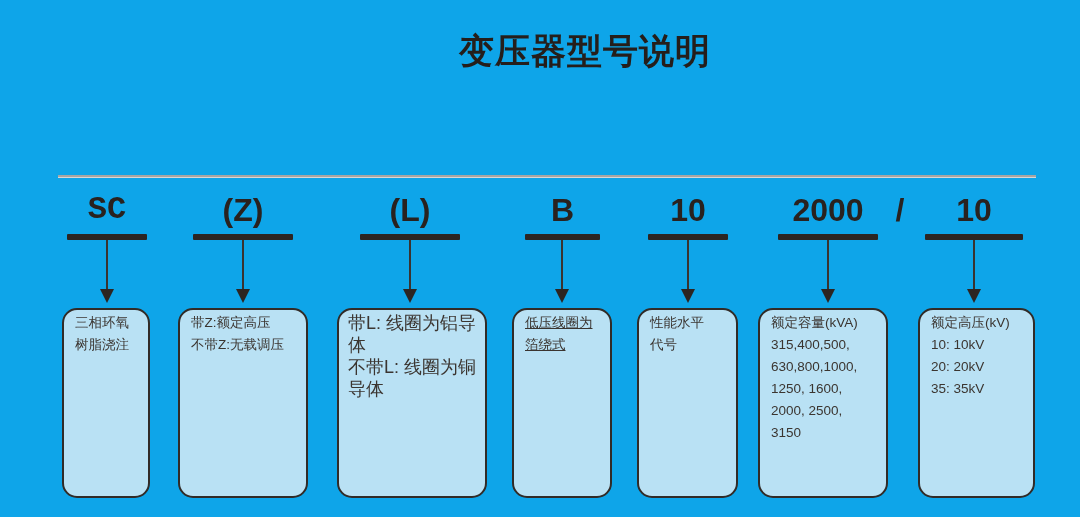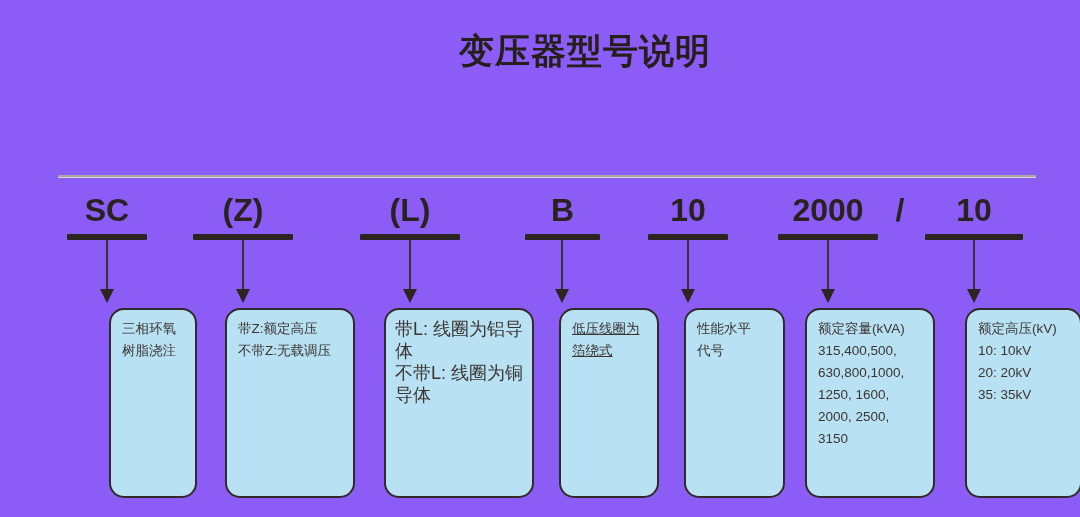--- a/index.html
+++ b/index.html
@@ -1,20 +1,20 @@
 <!DOCTYPE html>
 <html><head>
 <meta charset="utf-8">
 <style>
   html, body { margin: 0; padding: 0; background: #ffffff; }
   #canvas {
     position: relative;
     width: 1080px;
     height: 517px;
-    background: #8b5cf6;
+    background: #0ea5e9;
     overflow: hidden;
     font-family: "Liberation Sans", "DejaVu Sans", sans-serif;
   }
   .title {
     position: absolute;
     top: 28px;
     left: 458px;
     width: 254px;
     font-size: 35px;
     font-weight: bold;
@@ -79,41 +79,40 @@
     border-top: 14px solid #2c2522;
   }
   .desc-box {
     position: absolute;
     top: 308px;
     height: 190px;
     box-sizing: border-box;
     background: #b9e1f4;
     border: 2.5px solid #312b27;
     border-radius: 15px;
-    padding: 8px 8px 0 11px;
+    padding: 2px 8px 0 11px;
     font-size: 13.5px;
     line-height: 22px;
     color: #3b3530;
     white-space: pre-line;
     overflow: hidden;
-    margin-left: 47px;
   }
   .desc-box.tight { font-size: 18px; padding-left: 9px; padding-right: 4px; }
 </style>
 </head>
 <body>
 
 <div id="canvas">
 
   <div class="title">变压器型号说明</div>
 
   <div class="top-rule"></div>
 
   <div>
-    <div class="code-label" style="left:67px;width:80px;">SC</div>
+    <div class="code-label" style="left:67px;width:80px;font-family:Liberation Mono, monospace;">SC</div>
     <div class="underline-bar" style="left:67px;width:80px;"></div>
     <div class="arrow-line" style="left:106px;"></div>
     <div class="arrow-head" style="left:100px;"></div>
     <div class="desc-box" style="left:62px;width:88px;">三相环氧
 树脂浇注</div>
   </div>
 
   <div>
     <div class="code-label" style="left:193px;width:100px;">(Z)</div>
     <div class="underline-bar" style="left:193px;width:100px;"></div>

